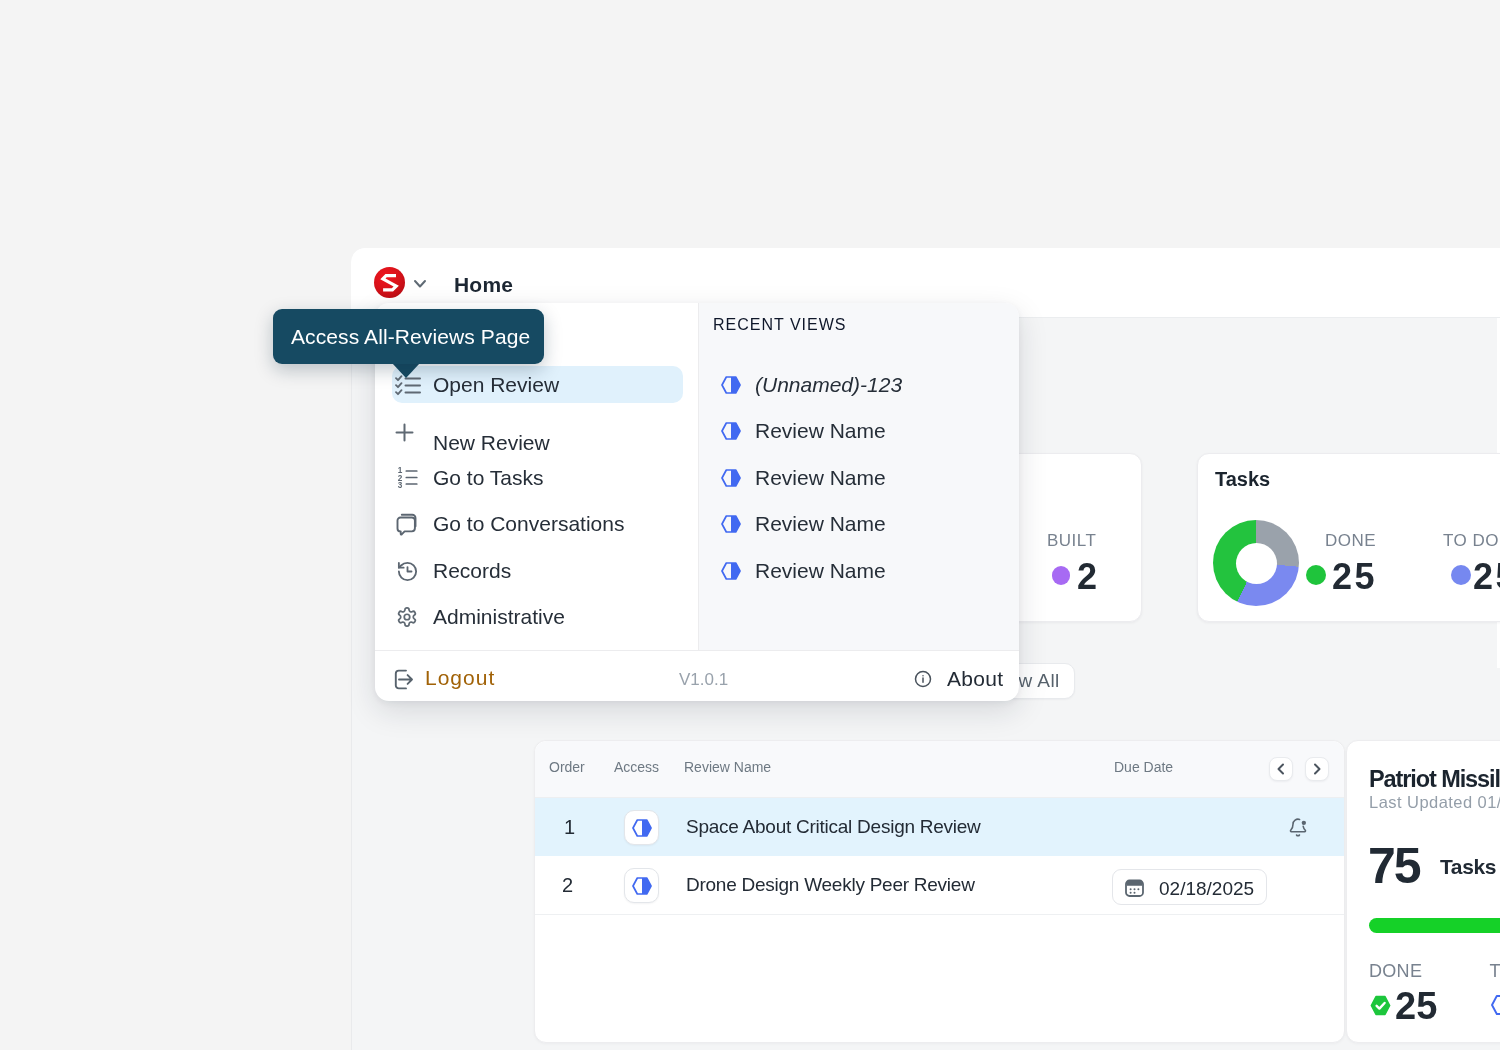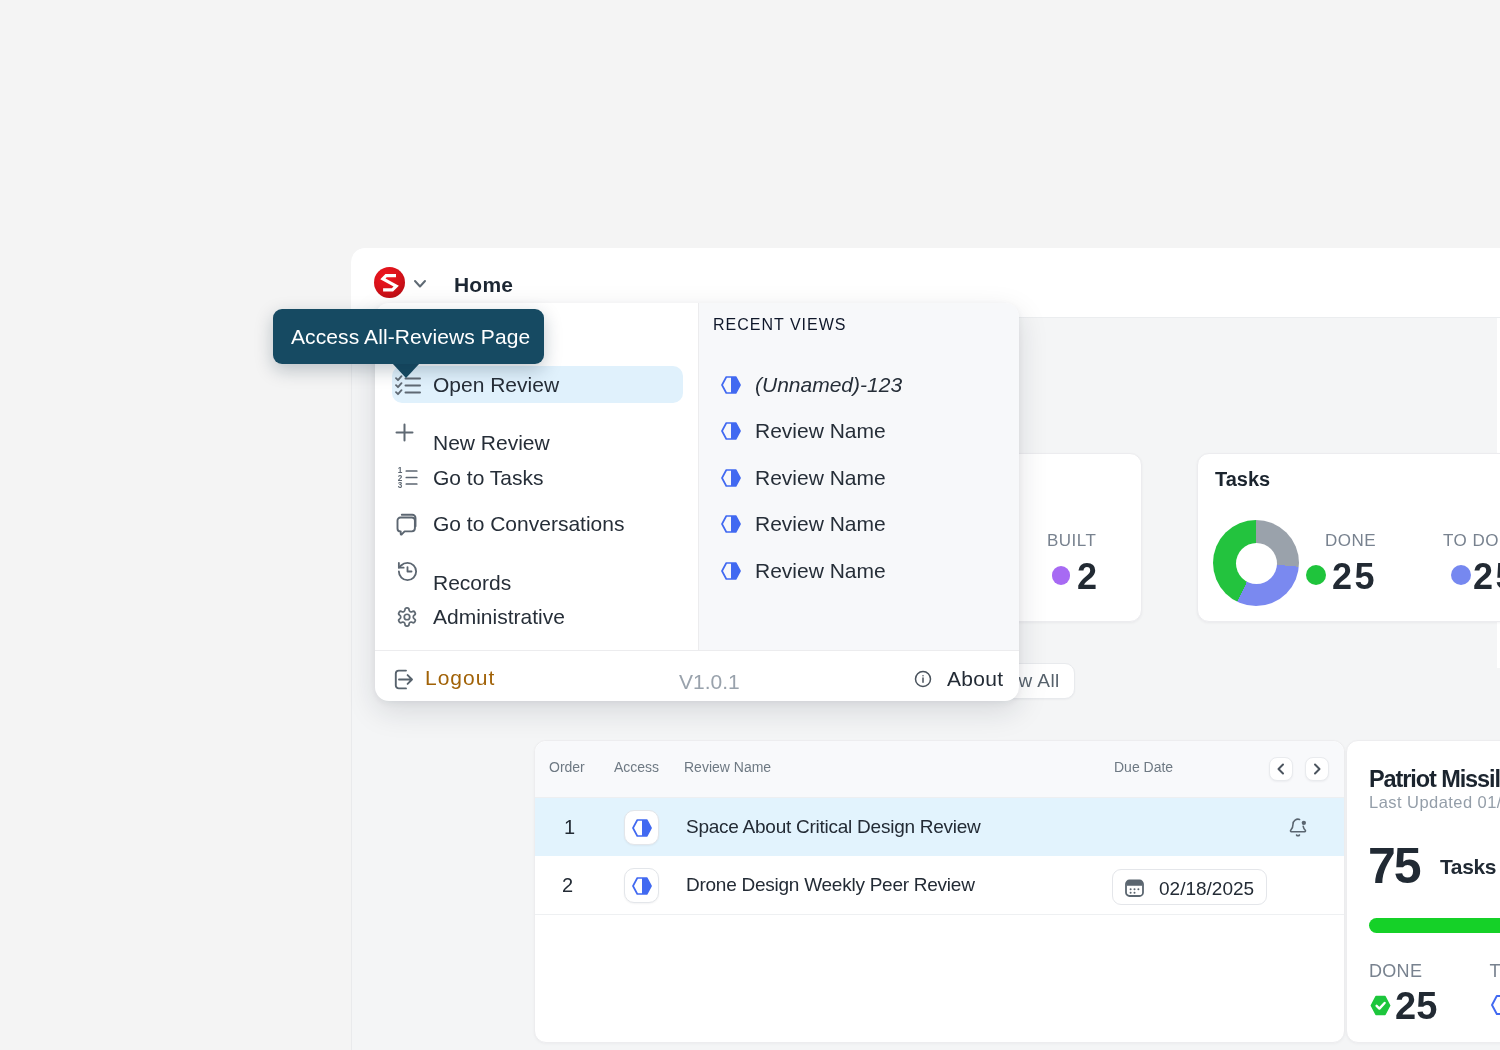--- a/index.html
+++ b/index.html
@@ -64,21 +64,21 @@
   #popup{left:375px;top:303px;width:644px;height:398px;background:#fff;border-radius:14px;
          box-shadow:0 10px 30px rgba(20,30,45,.13),0 2px 6px rgba(20,30,45,.06);}
   #popupRight{left:698px;top:303px;width:321px;height:347px;background:#f7f8fa;border-top-right-radius:14px;}
   #popupDivider{left:698px;top:303px;width:1px;height:347px;background:#ececee;}
   #popupFootLine{left:375px;top:650px;width:644px;height:1px;background:#ececee;}
   .mitem{font-size:21px;color:#262e38;}
   #hl{left:392px;top:366px;width:291px;height:37px;background:#e0f1fc;border-radius:10px;}
   #rvlabel{left:713px;top:316px;font-size:16px;letter-spacing:1px;color:#0f172a;}
   .rvitem{left:755px;font-size:21px;color:#262e38;}
   #footLogout{left:425px;top:666px;font-size:21px;letter-spacing:1px;color:#a16207;}
-  #footVer{left:679px;top:670px;font-size:21px;color:#99a2ac;}
+  #footVer{left:679px;top:670px;font-size:17px;color:#99a2ac;}
   #footAbout{left:947px;top:666.5px;font-size:21px;letter-spacing:.3px;color:#232b35;}
   
   #tip{left:273px;top:309px;width:271px;height:55px;background:#164a62;border-radius:9px;
        box-shadow:0 6px 18px rgba(10,40,60,.25);}
   #tiptext{left:291px;top:325px;font-size:21px;color:#ffffff;letter-spacing:.1px;}
   #tiparrow{left:392px;top:363px;width:0;height:0;border-left:14px solid transparent;
             border-right:14px solid transparent;border-top:15px solid #164a62;}
 </style>
 </head>
 <body>
@@ -215,21 +215,21 @@
     <path d="M7.8 2.7 H18.3 a3.2 3.2 0 0 1 3.2 3.2 V14.3" fill="none" stroke="#5c6671" stroke-width="1.9" stroke-linecap="round" stroke-linejoin="round"></path>
     <path d="M20.9 8.6 a3.1 3.1 0 0 0 -3.1 -3.1 H6.5 a3 3 0 0 0 -3 3 V16.4 a3 3 0 0 0 3 3 H6.7 V22 a0.6 0.6 0 0 0 1 .45 L10.6 19.4 H17.8 a3.1 3.1 0 0 0 3.1 -3.1 Z" fill="none" stroke="#5c6671" stroke-width="1.9" stroke-linecap="round" stroke-linejoin="round"></path>
   </svg>
   <div class="abs mitem" style="left:433px;top:512px;">Go to Conversations</div>
 
   <svg class="abs" style="left:396px;top:559.5px;" width="23" height="23" viewBox="0 0 24 24">
     <path d="M3 12 a9 9 0 1 0 9 -9 a9.75 9.75 0 0 0 -6.74 2.74 L3 8" fill="none" stroke="#5c6671" stroke-width="1.9" stroke-linecap="round" stroke-linejoin="round"></path>
     <path d="M3 3 v5 h5" fill="none" stroke="#5c6671" stroke-width="1.9" stroke-linecap="round" stroke-linejoin="round"></path>
     <path d="M12 7.4 V12 h4.2" fill="none" stroke="#5c6671" stroke-width="1.9" stroke-linecap="round" stroke-linejoin="round"></path>
   </svg>
-  <div class="abs mitem" style="left:433px;top:558.5px;margin-top:12px;">Records</div>
+  <div class="abs mitem" style="left:433px;top:558.5px;">Records</div>
 
   <svg class="abs" style="left:396px;top:606px;" width="22" height="22" viewBox="0 0 24 24">
     <path d="M12.22 2h-.44a2 2 0 0 0-2 2v.18a2 2 0 0 1-1 1.73l-.43.25a2 2 0 0 1-2 0l-.15-.08a2 2 0 0 0-2.73.73l-.22.38a2 2 0 0 0 .73 2.73l.15.1a2 2 0 0 1 1 1.72v.51a2 2 0 0 1-1 1.74l-.15.09a2 2 0 0 0-.73 2.73l.22.38a2 2 0 0 0 2.73.73l.15-.08a2 2 0 0 1 2 0l.43.25a2 2 0 0 1 1 1.73V20a2 2 0 0 0 2 2h.44a2 2 0 0 0 2-2v-.18a2 2 0 0 1 1-1.73l.43-.25a2 2 0 0 1 2 0l.15.08a2 2 0 0 0 2.73-.73l.22-.39a2 2 0 0 0-.73-2.73l-.15-.08a2 2 0 0 1-1-1.74v-.5a2 2 0 0 1 1-1.74l.15-.09a2 2 0 0 0 .73-2.73l-.22-.38a2 2 0 0 0-2.73-.73l-.15.08a2 2 0 0 1-2 0l-.43-.25a2 2 0 0 1-1-1.73V4a2 2 0 0 0-2-2z" fill="none" stroke="#5f6973" stroke-width="1.9" stroke-linejoin="round"></path>
     <circle cx="12" cy="12" r="3" fill="none" stroke="#5f6973" stroke-width="1.9"></circle>
   </svg>
   <div class="abs mitem" style="left:433px;top:605px;">Administrative</div>
 
   <div class="abs" id="rvlabel">RECENT VIEWS</div>
   <svg class="abs" style="left:721px;top:375.5px;" width="20" height="18" viewBox="0 0 20 18">
     <path d="M10 1 L14.7 1 L19 9 L14.7 17 L10 17 Z" fill="#4169f1" stroke="none"></path>

